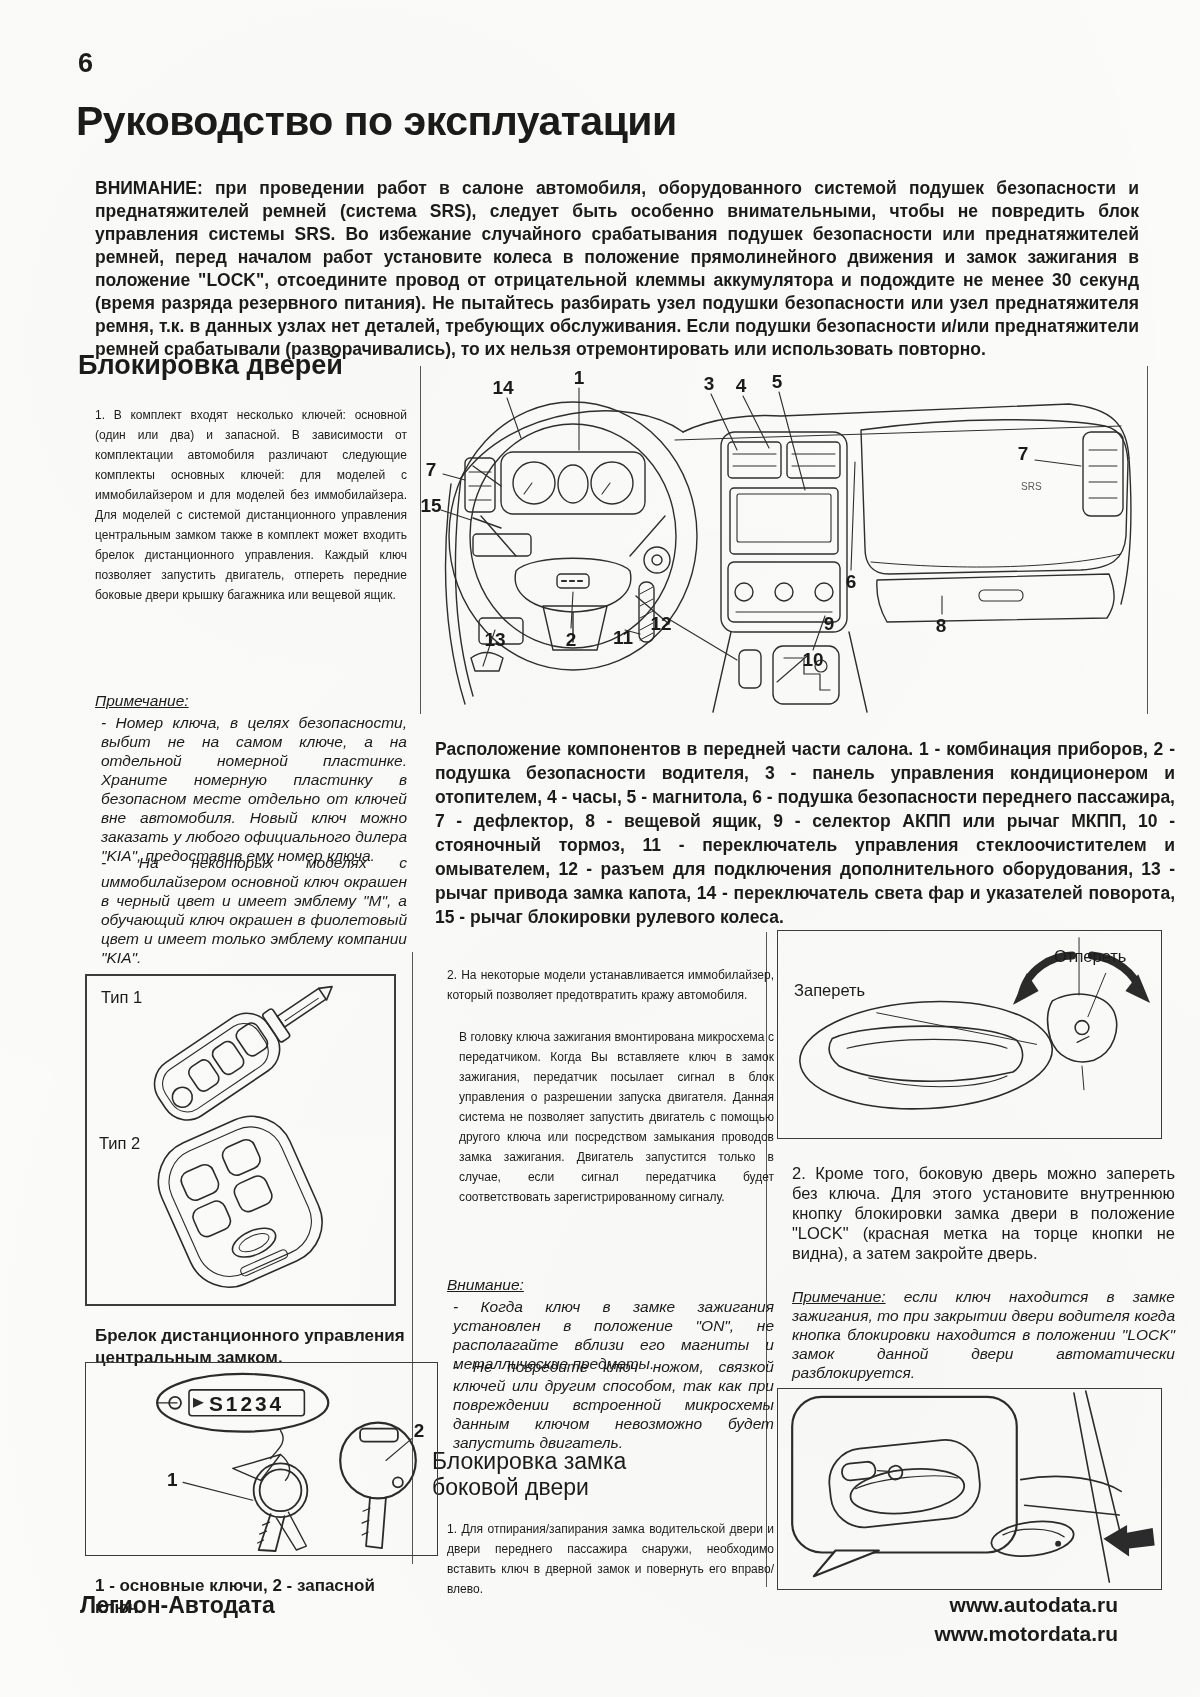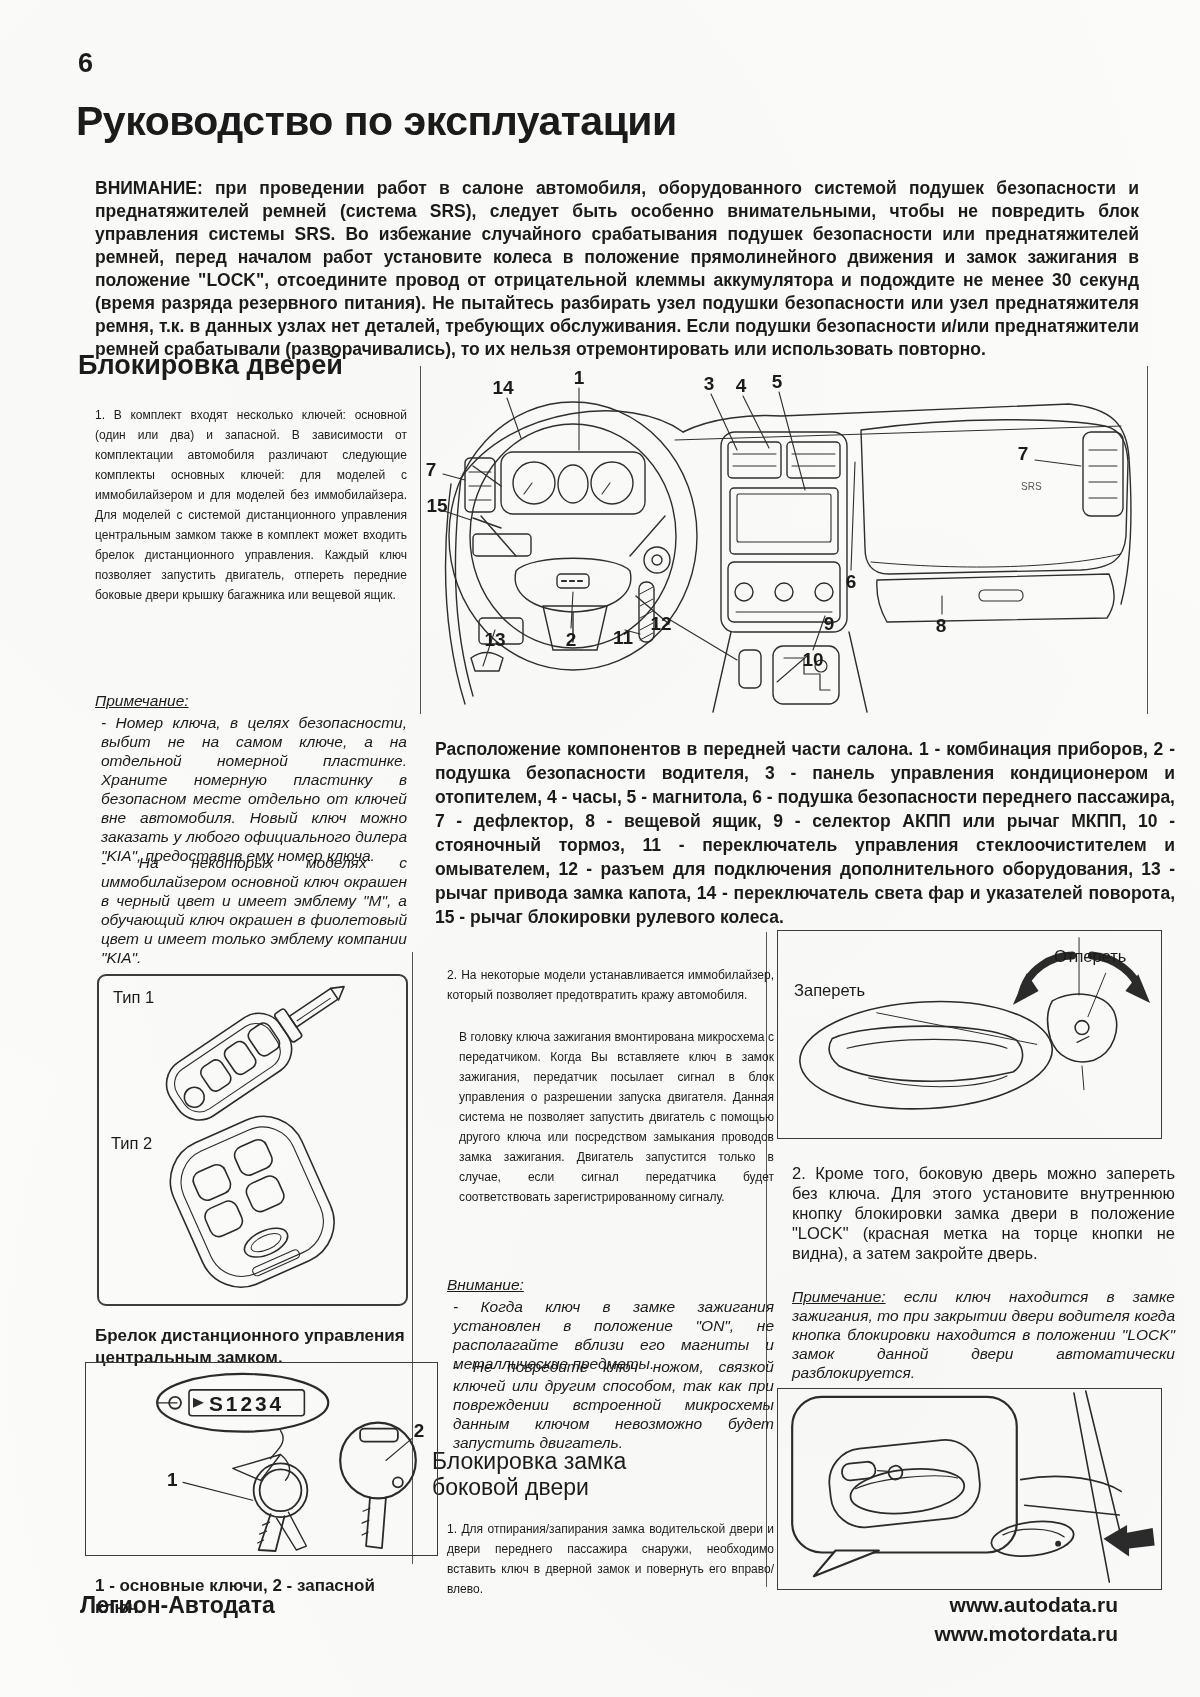--- a/index.html
+++ b/index.html
@@ -135,21 +135,21 @@
       </g>
     </svg>
     <div id="dash-callouts" class="abs" style="left:0;top:0;width:726px;height:348px;">
         <div class="callout" style="left: 158px; top: 12px;">1</div>
         <div class="callout" style="left: 82px; top: 22px;">14</div>
         <div class="callout" style="left: 288px; top: 18px;">3</div>
         <div class="callout" style="left: 320px; top: 20px;">4</div>
         <div class="callout" style="left: 356px; top: 16px;">5</div>
         <div class="callout" style="left: 602px; top: 88px;">7</div>
         <div class="callout" style="left: 10px; top: 104px;">7</div>
-        <div class="callout" style="left: 10px; top: 140px; margin-left: 6px;">15</div>
+        <div class="callout" style="left: 10px; top: 140px;">15</div>
         <div class="callout" style="left: 74px; top: 274px;">13</div>
         <div class="callout" style="left: 150px; top: 274px;">2</div>
         <div class="callout" style="left: 202px; top: 272px;">11</div>
         <div class="callout" style="left: 240px; top: 258px;">12</div>
         <div class="callout" style="left: 408px; top: 258px;">9</div>
         <div class="callout" style="left: 392px; top: 294px;">10</div>
         <div class="callout" style="left: 430px; top: 216px;">6</div>
         <div class="callout" style="left: 520px; top: 260px;">8</div>
       </div>
   </div>
@@ -214,21 +214,21 @@
         <path d="M246 92 C 290 84 330 92 348 104" stroke-width="1.6"></path>
         <path d="M250 118 L346 128" stroke-width="1.6"></path>
         <ellipse cx="258" cy="152" rx="42" ry="17" transform="rotate(-7 258 152)" stroke-width="1.8"></ellipse>
         <path d="M228 148 C 244 140 276 140 290 150" stroke-width="1.4"></path>
         <circle cx="284" cy="157" r="3" fill="#2b2b2b" stroke="none"></circle>
         <polygon points="330,152 354,138 354,146 380,141 382,159 356,162 356,170" fill="#2b2b2b" stroke="none"></polygon>
       </g>
     </svg>
   </div>
 
-  <div class="figbox" style="left:97px;top:974px;width:307px;height:328px;border-width:2px;border-radius:9px;">
+  <div class="figbox" style="left:85px;top:974px;width:307px;height:328px;border-width:2px;">
     <svg width="303" height="324" viewBox="0 0 303 322">
       <g stroke="#2b2b2b" fill="none" stroke-width="1.6" stroke-linecap="round" stroke-linejoin="round">
         <g transform="translate(82 122) rotate(-34)">
           <rect x="-8" y="-32" width="132" height="64" rx="26"></rect>
           <rect x="0" y="-24" width="112" height="48" rx="18" stroke-width="1.1"></rect>
           <circle cx="12" cy="6" r="10"></circle>
           <rect x="30" y="-14" width="24" height="28" rx="7"></rect>
           <rect x="60" y="-16" width="24" height="30" rx="7"></rect>
           <rect x="90" y="-18" width="24" height="30" rx="7"></rect>
           <rect x="124" y="-18" width="12" height="34" rx="3"></rect>

